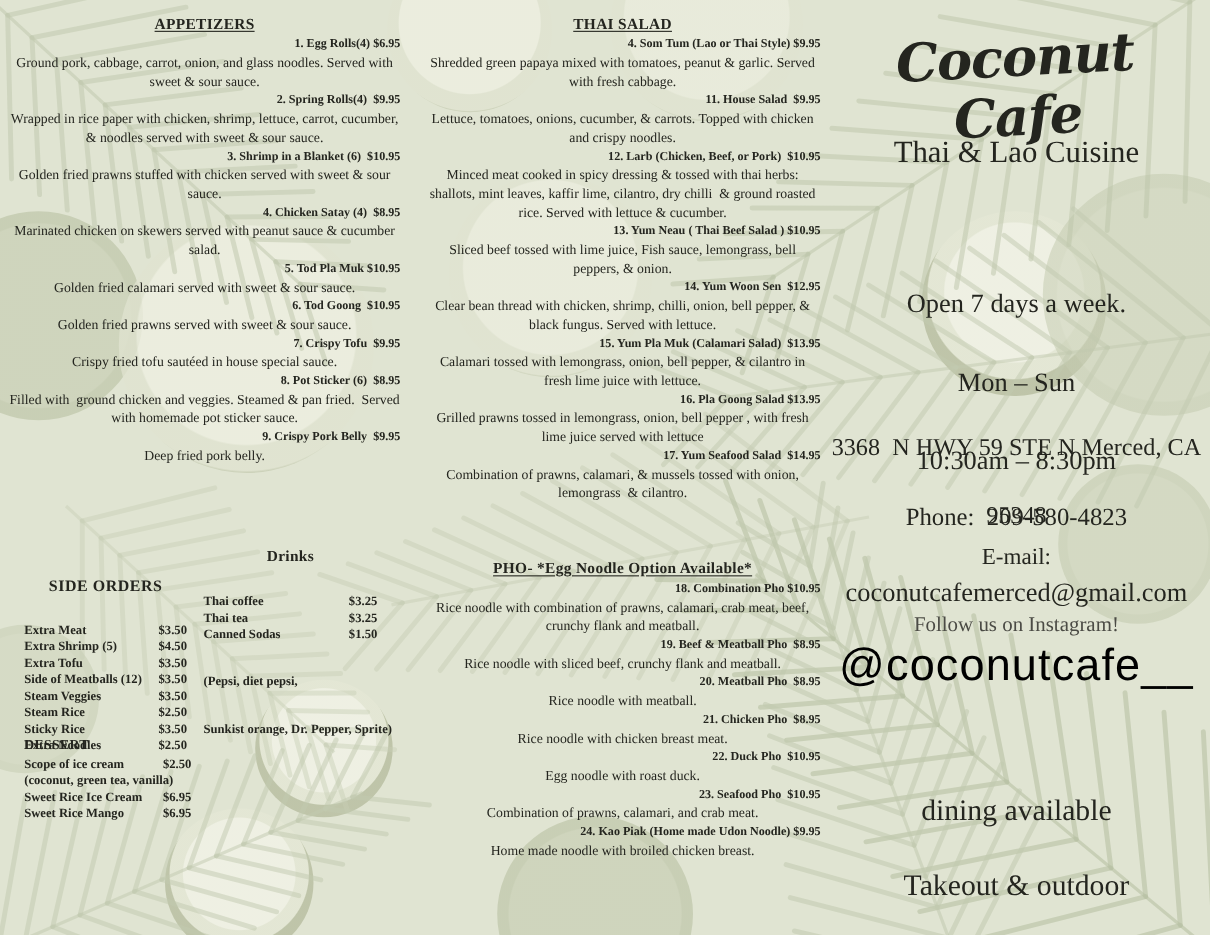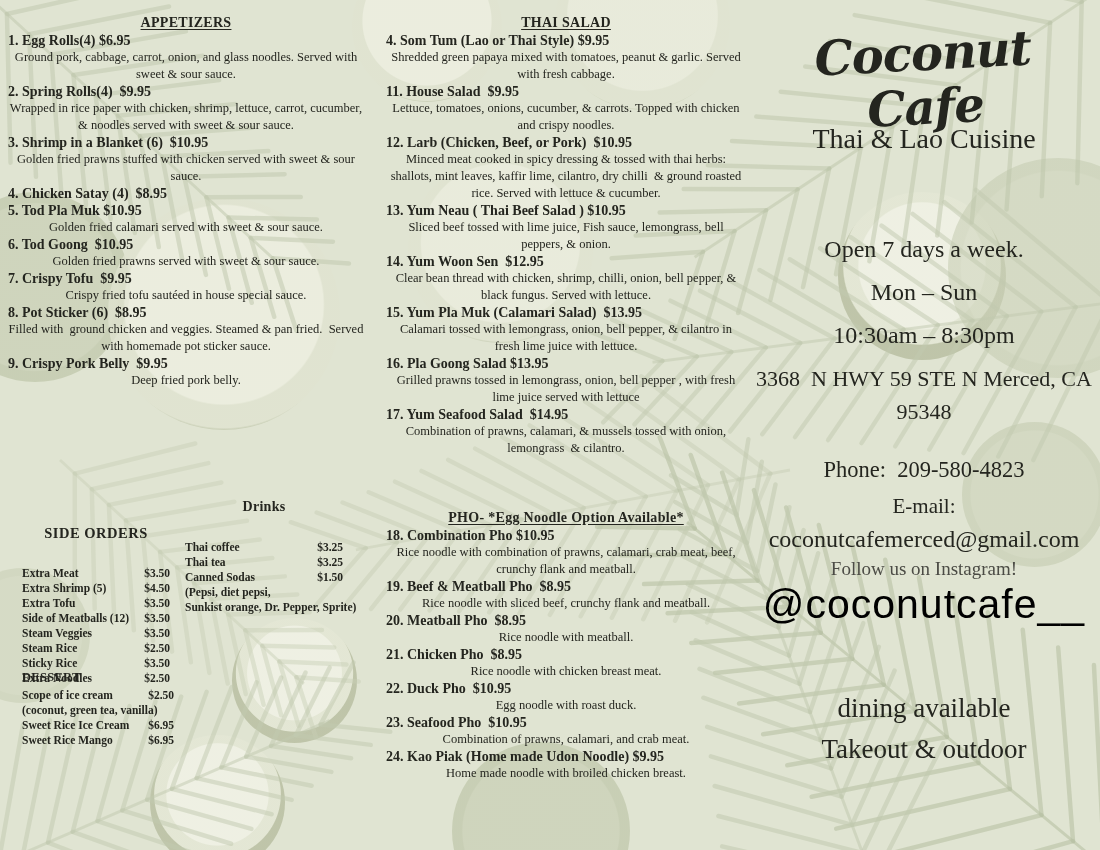--- a/index.html
+++ b/index.html
@@ -19,27 +19,27 @@
   .c-flesh{background:radial-gradient(circle at 50% 44%, #f1f2e6 0 50%, #e4e7d5 51% 62%, #b9bfa2 63% 79%, #c8cdb3 80% 100%);opacity:.85;}
   .c-shell{background:radial-gradient(circle, #ccd2b9 0 62%, #c4cbb0 63% 100%);opacity:.85;}
   svg.fronds{position:absolute;inset:0;}
   
   .txt{position:absolute;z-index:2;}
   .pre{white-space:pre-wrap;}
   .sec-title{font-weight:bold;font-size:14px;line-height:18px;text-align:center;letter-spacing:.3px;}
   .sec-title.italic{}
   .sec-title.underline{text-decoration:underline;text-underline-offset:2px;}
   .menu-item{white-space:normal;}
-  .item-name{font-weight:bold;font-size:14px;line-height:17px;text-align:left;white-space:pre-wrap;}
+  .item-name{font-weight:bold;font-size:11px;line-height:17px;text-align:right;white-space:pre-wrap;}
   .item-desc{font-size:12.5px;line-height:17px;text-align:center;white-space:pre-wrap;}
   .smallblock{font-weight:bold;font-size:11.5px;line-height:15px;}
   .price-row{display:flex;justify-content:space-between;white-space:pre;}
   .row-label{white-space:pre;}
   .row-price{margin-left:0;}
-  .note-line,.text-line{white-space:pre;}
+  .note-line,.text-line{white-space:pre;margin-top:28px;}
   
   .appetizers{left:8px;top:14px;width:356px;}
   .sideorders{left:22px;top:524px;width:148px;}
   .sideorders .sec-title{margin-bottom:24px;font-size:14.5px;letter-spacing:.5px;}
   .drinksblock{left:185px;top:498px;width:158px;}
   .drinksblock .sec-title{margin-bottom:24px;}
   .dessertblock{left:22px;top:668px;width:152px;}
   .dessertblock .sec-title{text-align:left;font-size:12.5px;margin-bottom:2px;}
   
   .thaisalad{left:386px;top:14px;width:360px;}
@@ -345,20 +345,21 @@
         <div class="menu-item">
           <div class="item-name">2. Spring Rolls(4)  $9.95</div>
           <div class="item-desc">Wrapped in rice paper with chicken, shrimp, lettuce, carrot, cucumber, &amp; noodles served with sweet &amp; sour sauce.</div>
         </div>
         <div class="menu-item">
           <div class="item-name">3. Shrimp in a Blanket (6)  $10.95</div>
           <div class="item-desc">Golden fried prawns stuffed with chicken served with sweet &amp; sour sauce.</div>
         </div>
         <div class="menu-item">
           <div class="item-name">4. Chicken Satay (4)  $8.95</div>
+          <div class="item-desc">Marinated chicken on skewers served with peanut sauce &amp; cucumber salad.</div>
         </div>
         <div class="menu-item">
           <div class="item-name">5. Tod Pla Muk $10.95</div>
           <div class="item-desc">Golden fried calamari served with sweet &amp; sour sauce.</div>
         </div>
         <div class="menu-item">
           <div class="item-name">6. Tod Goong  $10.95</div>
           <div class="item-desc">Golden fried prawns served with sweet &amp; sour sauce.</div>
         </div>
         <div class="menu-item">

